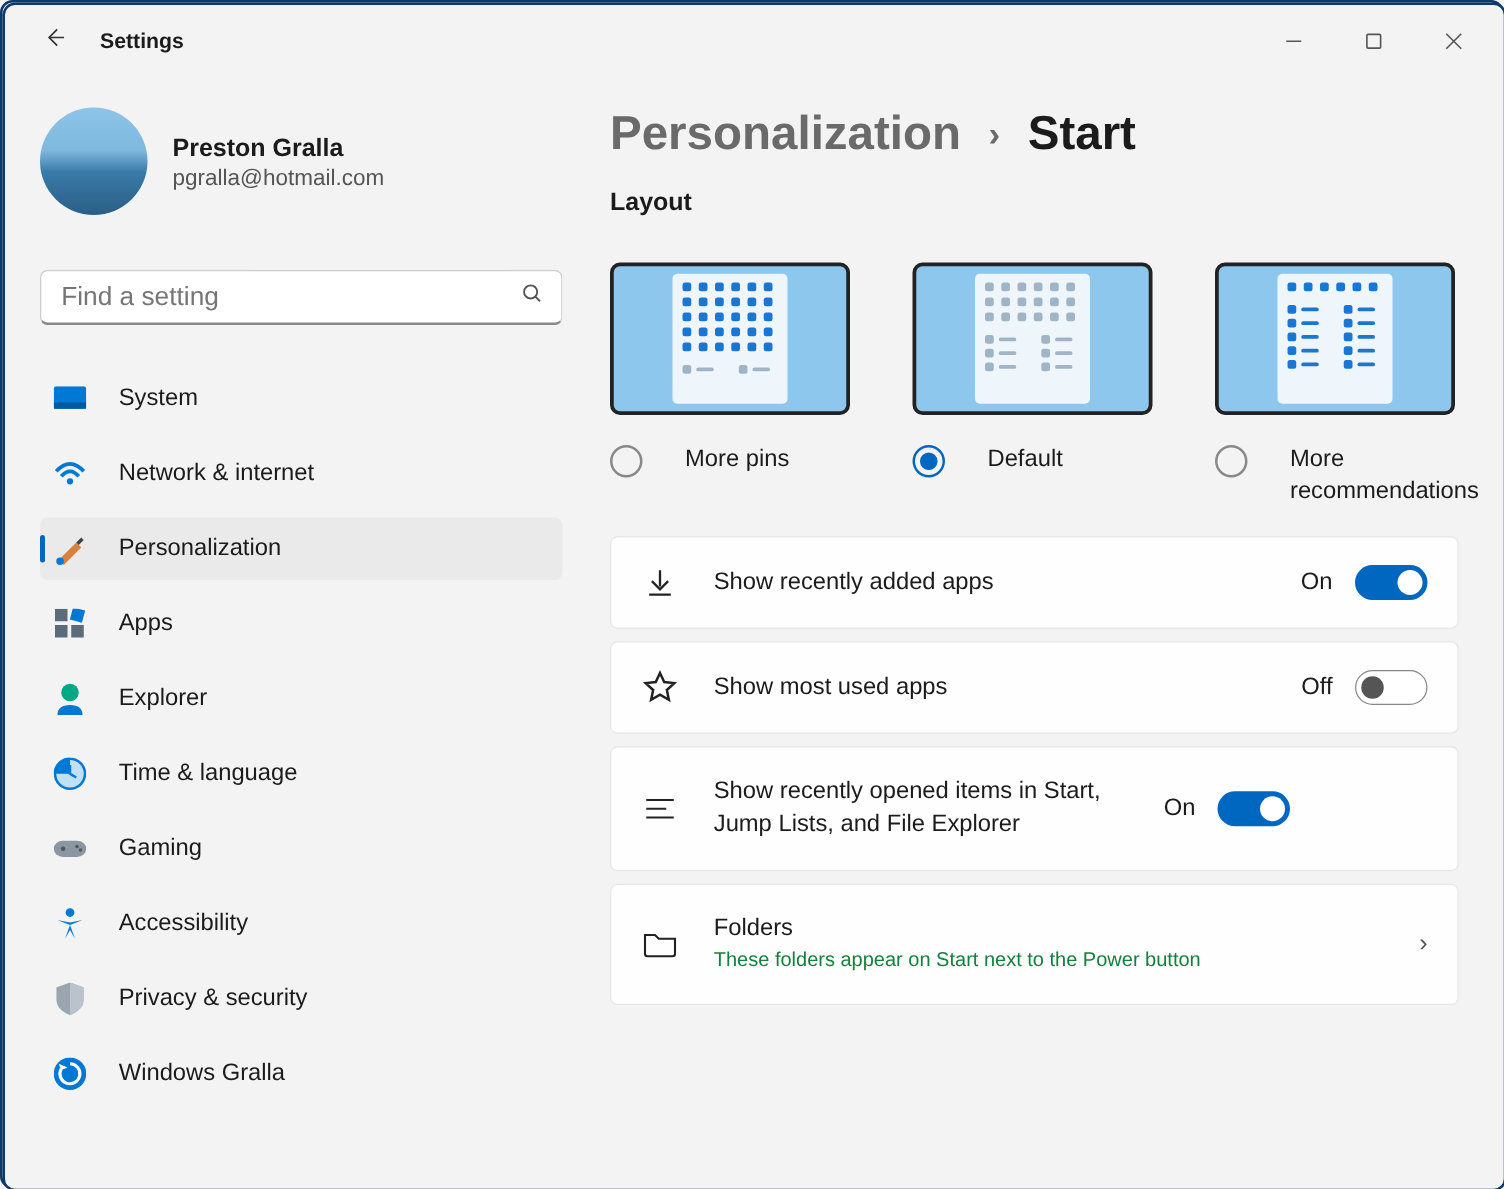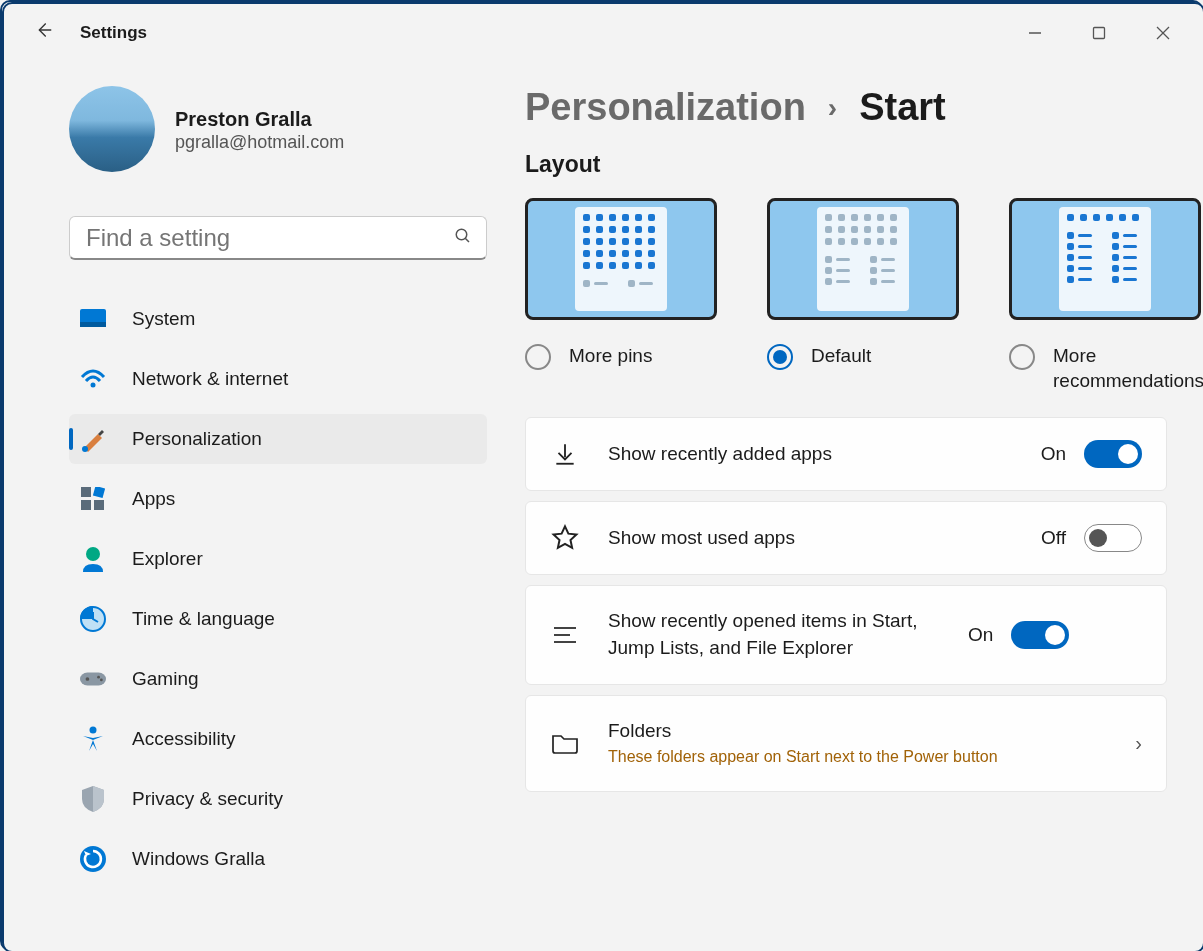--- a/index.html
+++ b/index.html
@@ -43,21 +43,20 @@
     display: flex;
     align-items: center;
     justify-content: center;
     color: #5a5a5a;
     font-size: 14px;
     cursor: pointer;
   }
   .content {
     display: flex;
     height: calc(100% - 58px);
-    padding-left: 37px;
   }
   .sidebar {
     width: 460px;
     padding: 24px 14px 0 28px;
   }
   .profile {
     display: flex;
     align-items: center;
     gap: 20px;
     margin-bottom: 44px;
@@ -87,21 +86,21 @@
     border: 1px solid #ccc;
     border-bottom: 2px solid #888;
     border-radius: 6px;
     padding: 0 14px;
     margin-bottom: 34px;
   }
   .search-box input {
     flex: 1;
     border: none;
     outline: none;
-    font-size: 24px;
+    font-size: 21px;
     color: #ec4899;
     background: transparent;
   }
   .search-icon {
     color: #555;
   }
   .nav { }
   .nav-item {
     display: flex;
     align-items: center;
@@ -152,23 +151,23 @@
   }
   .breadcrumb .sep {
     margin: 0 22px;
     color: #6a6a6a;
     font-size: 28px;
   }
   .breadcrumb .current {
     color: #1b1b1b;
   }
   .section-title {
-    font-size: 23px;
+    font-size: 20px;
     font-weight: 600;
-    margin-bottom: 20px;
+    margin-bottom: 36px;
   }
   .layout-options {
     display: flex;
     gap: 50px;
     margin-bottom: 24px;
   }
   .layout-opt { width: 195px; }
   .layout-preview {
     width: 192px;
     height: 122px;
@@ -189,21 +188,21 @@
   }
   .row6 { display:flex; gap:6px; margin-bottom:5px; }
   .sq { width:7px; height:7px; border-radius:2px; }
   .sq.b { background:#1976d2; }
   .sq.g { background:#9fb5c6; }
   .line { display:flex; gap:4px; align-items:center; margin-bottom:4px;}
   .line .bar { height:3px; border-radius:2px; }
   .radio-row {
     display: flex;
     align-items: flex-start;
-    gap: 18px;
+    gap: 34px;
   }
   .radio {
     width: 26px;
     height: 26px;
     border: 2px solid #888;
     border-radius: 50%;
     flex-shrink:0;
     position: relative;
   }
   .radio.checked {
@@ -238,21 +237,21 @@
     margin-right: 28px;
     flex-shrink:0;
   }
   .card-text {
     flex: 1;
     font-size: 19px;
     line-height: 1.4;
   }
   .card-sub {
     font-size: 16px;
-    color: #a16207;
+    color: #15803d;
     margin-top: 2px;
   }
   .status-text {
     font-size: 19px;
     margin-right: 18px;
   }
   .toggle {
     width: 58px;
     height: 28px;
     border-radius: 15px;

